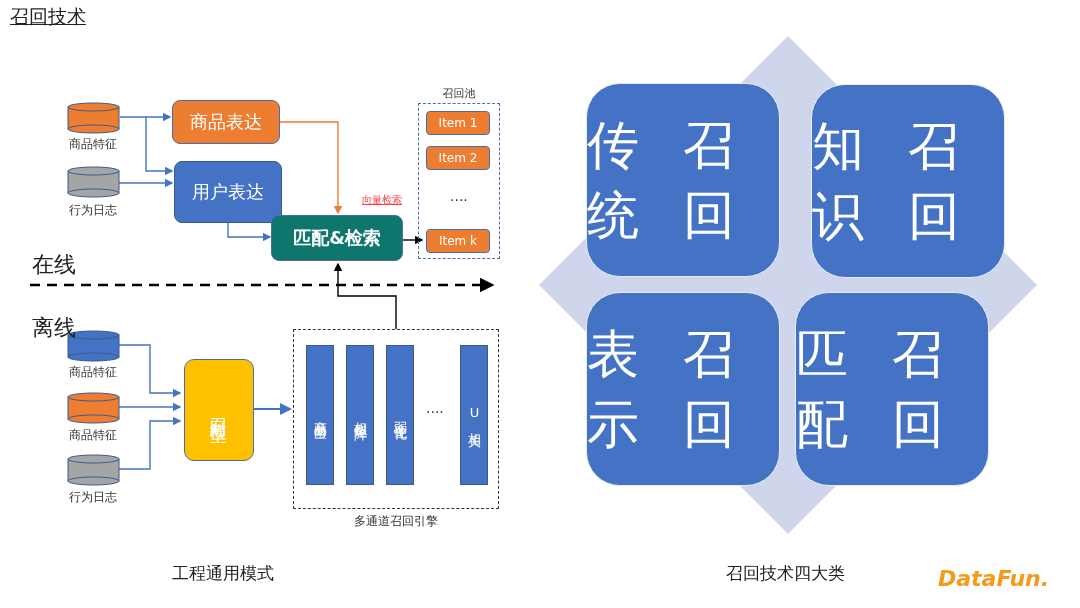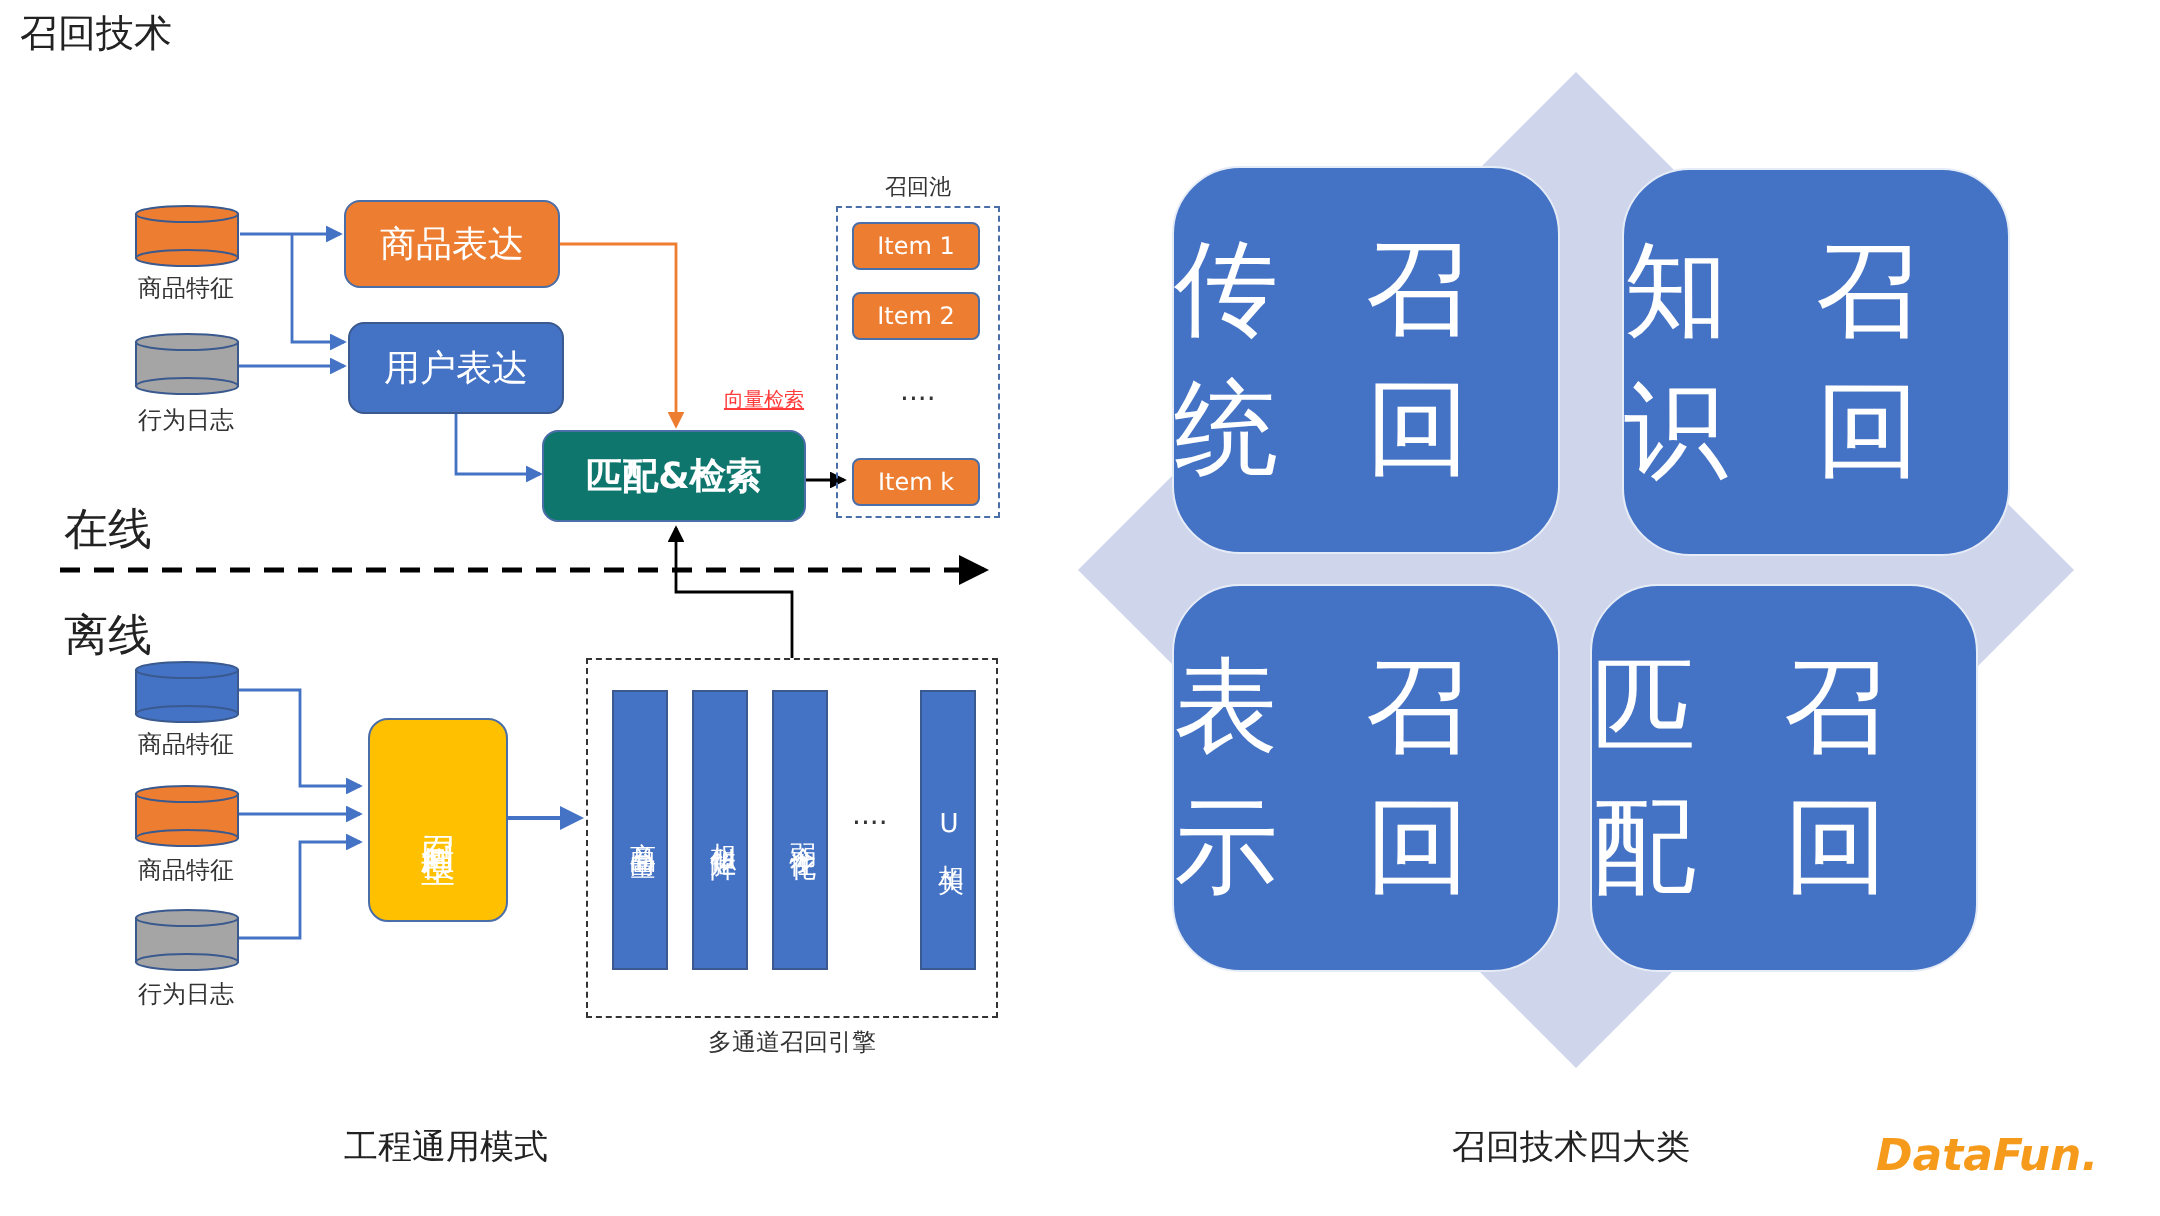--- a/index.html
+++ b/index.html
@@ -1,18 +1,18 @@
 <!DOCTYPE html>
 <html><head>
 <meta charset="utf-8">
 <style>
   html,body{margin:0;padding:0;background:#fff;}
   body{width:1080px;height:608px;position:relative;overflow:hidden;font-family:"DejaVu Sans",sans-serif;color:#222;}
   .abs{position:absolute;}
-  .title{left:10px;top:4px;font-size:19px;color:#222;}
+  .title{left:10px;top:4px;font-size:19px;color:#222;text-decoration:underline;}
   .cyl-label{font-size:12px;color:#333;text-align:center;width:70px;}
   .box{position:absolute;border-radius:8px;color:#fff;display:flex;align-items:center;justify-content:center;box-sizing:border-box;border:1.5px solid #3a5a8f;}
   .orange{background:#ed7d31;border-color:#4a6ea8;}
   .blue{background:#4472c4;border-color:#3a5a8f;}
   .gray{background:#0f766e;border-color:#4a6ea8;font-weight:bold;}
   .yellow{background:#ffc000;border-color:#4a6ea8;}
   .big{font-size:18px;}
   .item{position:absolute;width:64px;height:24px;background:#ed7d31;border:1.5px solid #4a6ea8;border-radius:4px;color:#fff;font-size:12px;display:flex;align-items:center;justify-content:center;box-sizing:border-box;}
   .pool{left:418px;top:103px;width:82px;height:156px;border:1px dashed #4a6ea8;box-sizing:border-box;}
   .pool-title{left:418px;top:86px;width:82px;text-align:center;font-size:11px;color:#333;}
@@ -87,33 +87,33 @@
       </g>
   </g>
 
   <polygon points="788,36 1037,285 788,534 539,285" fill="#cfd5ea"></polygon>
 </svg>
 
 <div class="abs cyl-label" style="left:58px;top:136px">商品特征</div>
 <div class="abs cyl-label" style="left:58px;top:202px">行为日志</div>
 
 <div class="box orange big" style="left:172px;top:100px;width:108px;height:44px">商品表达</div>
-<div class="box blue big" style="left:174px;top:161px;width:108px;height:46px">用户表达</div>
+<div class="box blue big" style="left:174px;top:161px;width:108px;height:62px">用户表达</div>
 <div class="abs vec">向量检索</div>
 <div class="box gray big" style="left:271px;top:215px;width:132px;height:46px">匹配&amp;检索</div>
 
 <div class="abs pool-title">召回池</div>
 <div class="abs pool"></div>
 <div class="item" style="left:426px;top:111px">Item 1</div>
 <div class="item" style="left:426px;top:146px">Item 2</div>
 <div class="abs dots" style="left:450px;top:188px">....</div>
 <div class="item" style="left:426px;top:229px">Item k</div>
 
 <div class="abs section" style="left:32px;top:250px">在线</div>
-<div class="abs section" style="left:32px;top:303px">离线</div>
+<div class="abs section" style="left:32px;top:313px">离线</div>
 
 <div class="abs cyl-label" style="left:58px;top:364px">商品特征</div>
 <div class="abs cyl-label" style="left:58px;top:427px">商品特征</div>
 <div class="abs cyl-label" style="left:58px;top:489px">行为日志</div>
 
 <div class="box yellow" style="left:184px;top:359px;width:70px;height:102px;font-size:17px;writing-mode:vertical-rl;text-orientation:upright;letter-spacing:3px;border-radius:10px">召回模型</div>
 
 <div class="abs engine"></div>
 <div class="bar" style="left:306px">商品向量</div>
 <div class="bar" style="left:346px">相似矩阵</div>

